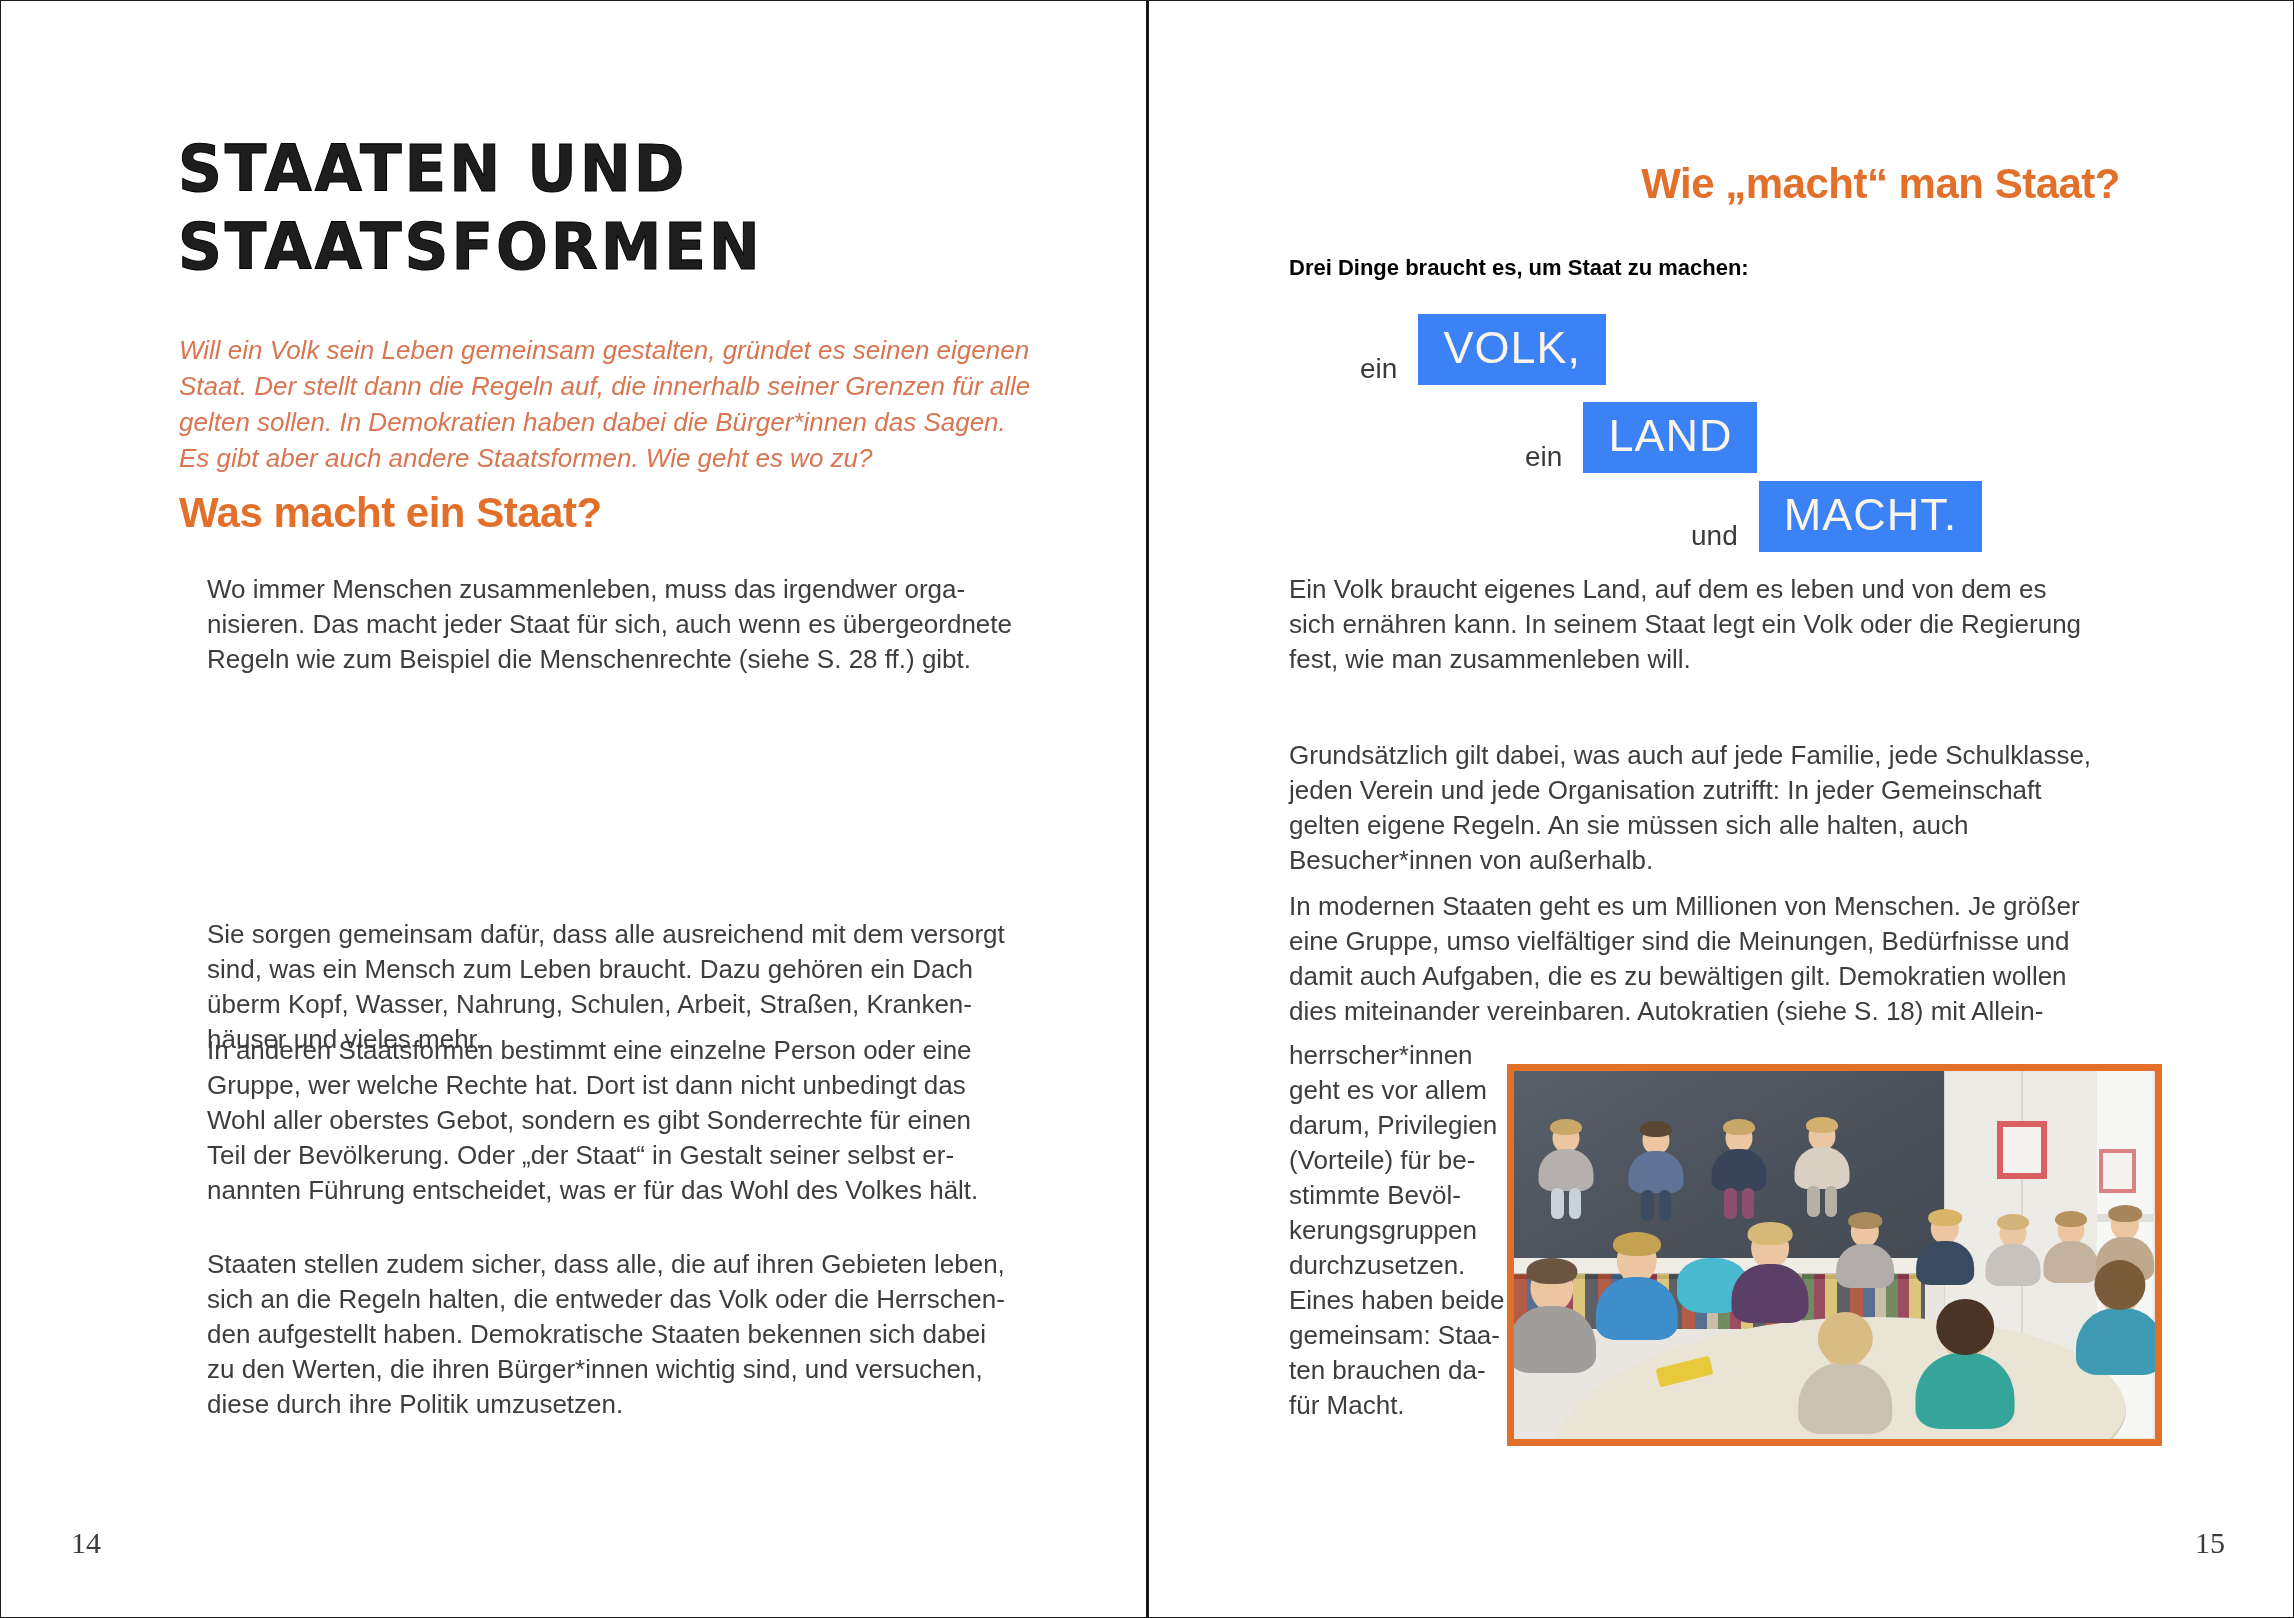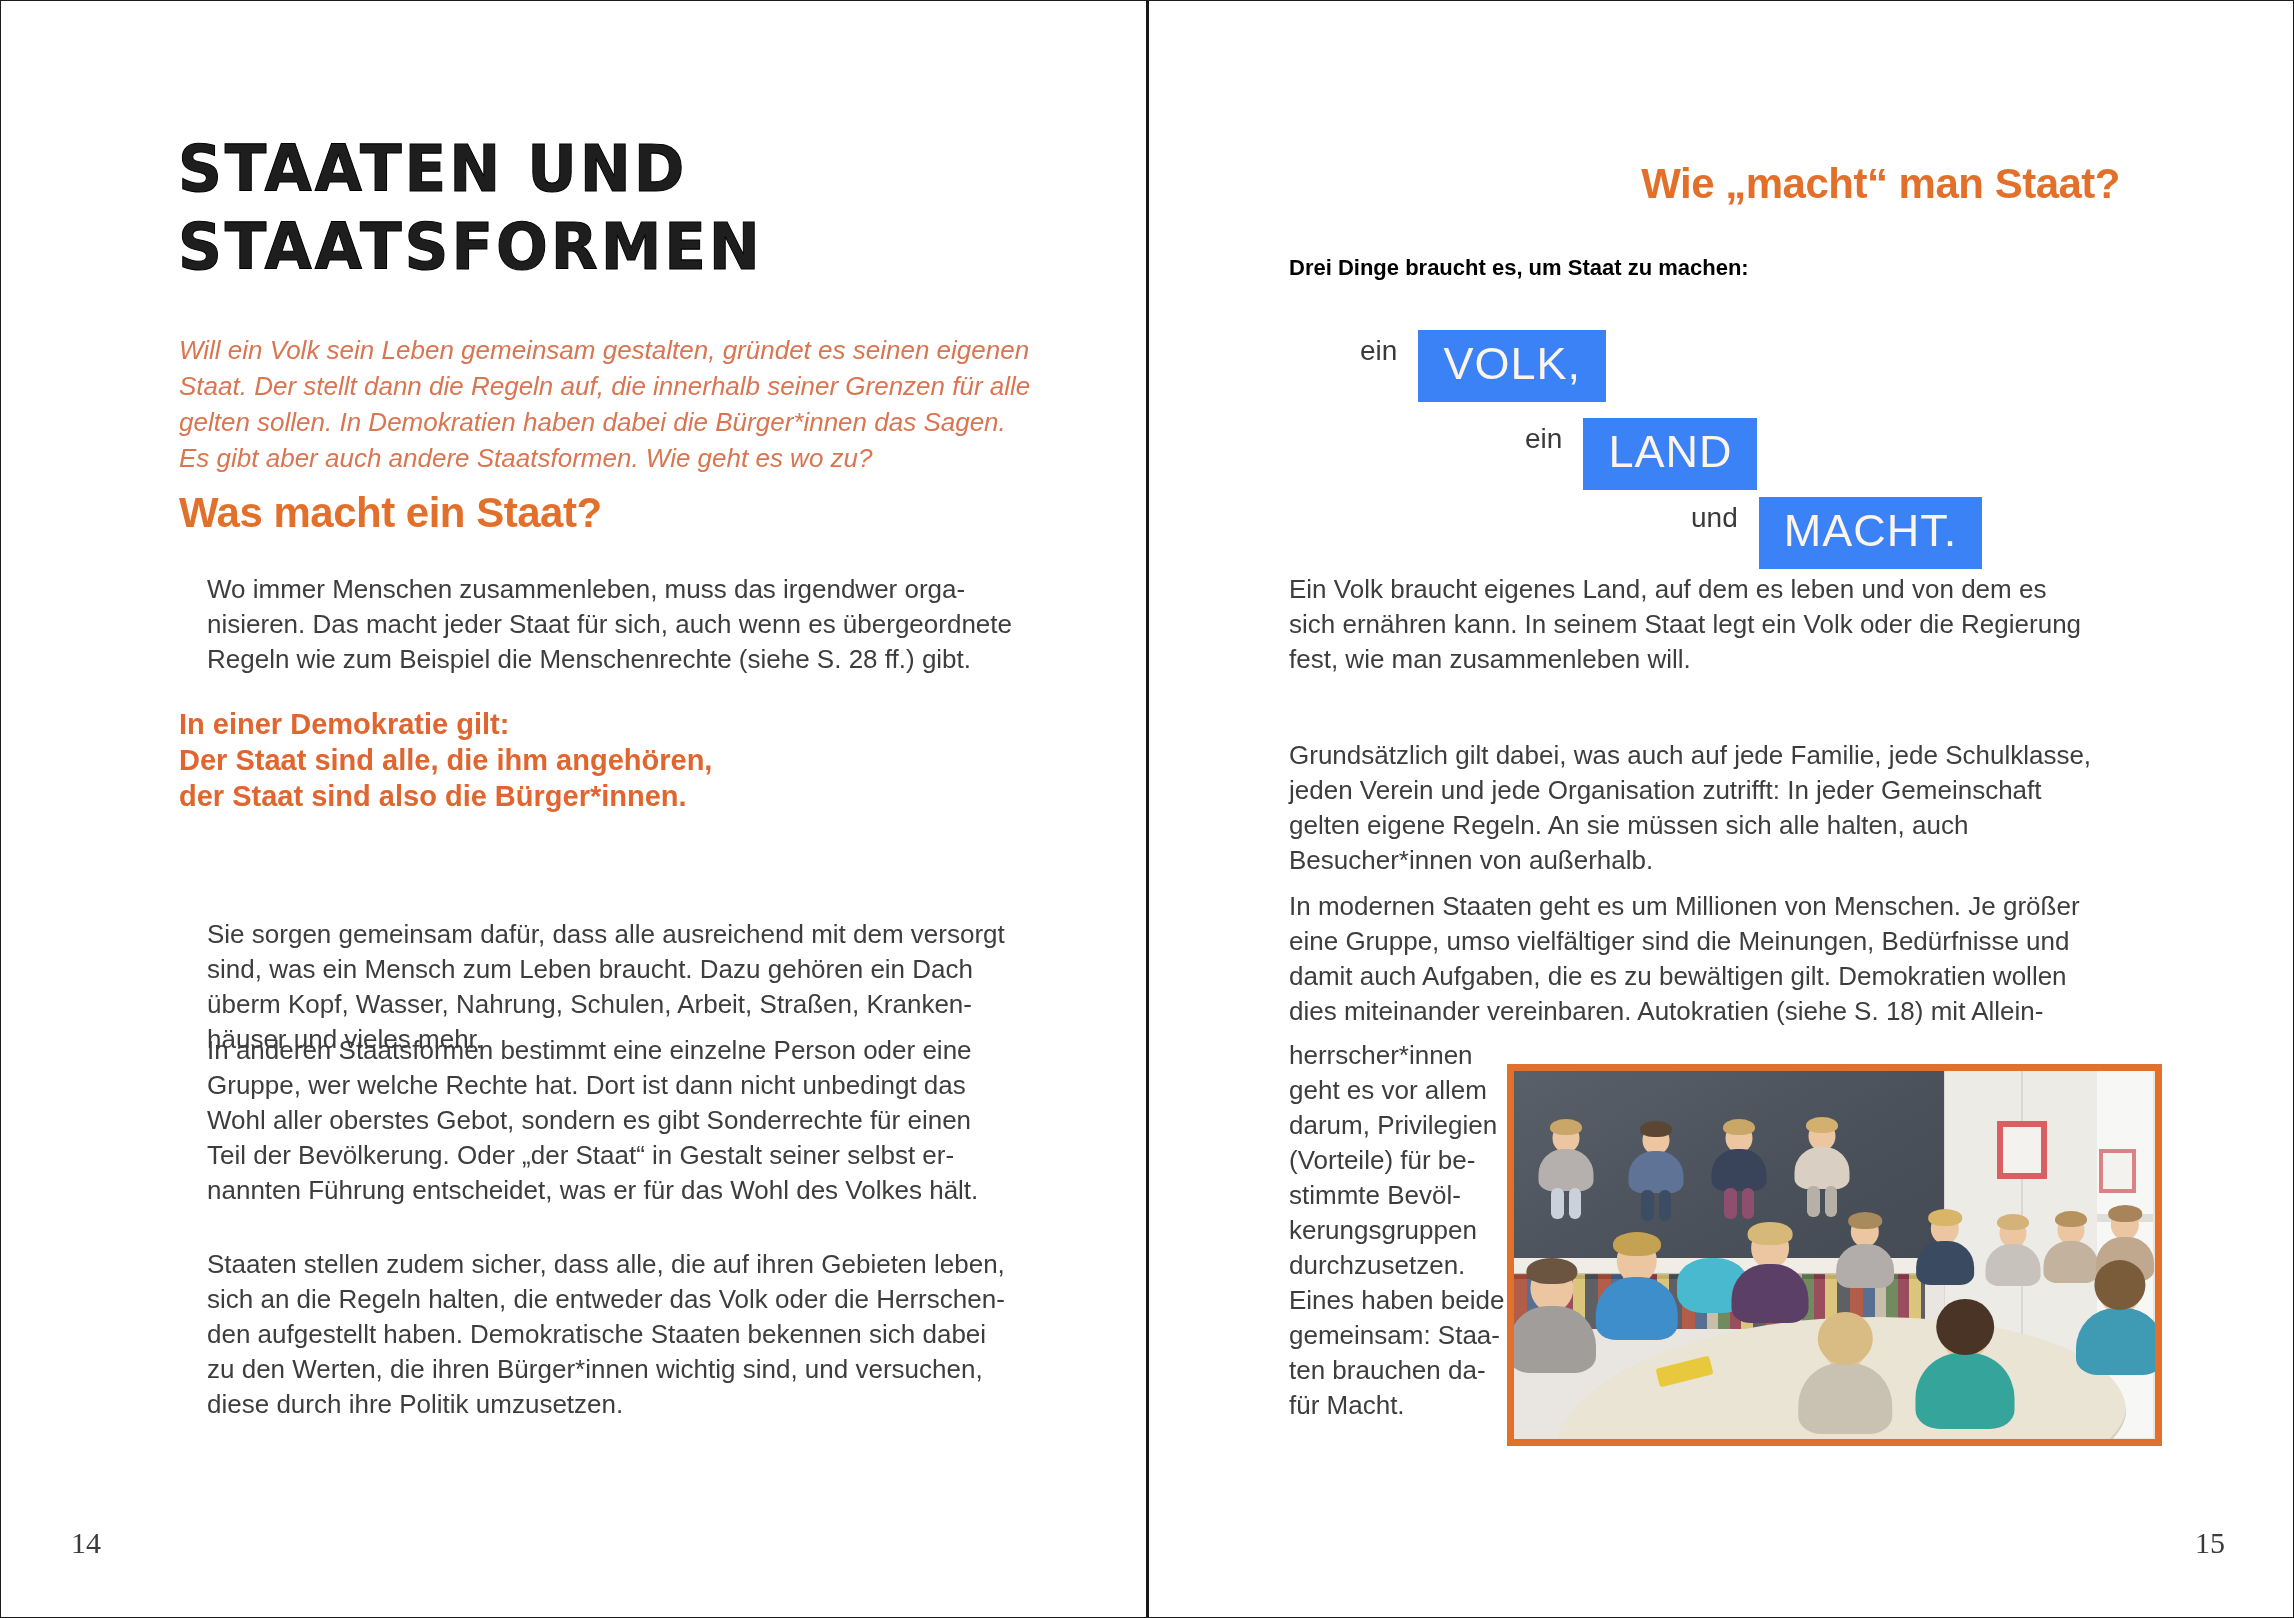--- a/index.html
+++ b/index.html
@@ -44,21 +44,21 @@
   }
   .left .pagenum{left:70px;}
   .right .pagenum{right:70px;}
 
   
   .right .h-orange{right:175px;top:159px;}
   .lead{
     position:absolute;left:139px;top:254px;
     font-weight:bold;font-size:22px;color:#000000;
   }
-  .word-row{position:absolute;height:69px;display:flex;align-items:center;gap:21px;}
+  .word-row{position:absolute;height:69px;display:flex;align-items:flex-end;gap:21px;}
   .word-row .prefix{font-size:28px;color:#3a3a3a;}
   .word-row .box{
     background:#3b82f6;color:#fdf4ea;font-weight:normal;font-size:45px;
     padding:7.6px 25px 11.5px 25px;letter-spacing:1px;margin-top:31px;
   }
   .row-volk{left:210px;top:315px;}
   .row-land{left:375px;top:403px;}
   .row-macht{left:541px;top:482px;}
   .right .p1{left:139px;top:571px;}
   .right .p2{left:139px;top:713px;margin-top:24px;}
@@ -121,23 +121,20 @@
 Staat. Der stellt dann die Regeln auf, die innerhalb seiner Grenzen für alle
 gelten sollen. In Demokratien haben dabei die Bürger*innen das Sagen.
 Es gibt aber auch andere Staatsformen. Wie geht es wo zu?</div>
 
     <div class="h-orange">Was macht ein Staat?</div>
 
     <div class="body-par p1 lines">Wo immer Menschen zusammenleben, muss das irgendwer orga-
 nisieren. Das macht jeder Staat für sich, auch wenn es übergeordnete
 Regeln wie zum Beispiel die Menschenrechte (siehe S. 28 ff.) gibt.</div>
 
-    <div class="subhead lines">In einer Demokratie gilt:
-Der Staat sind alle, die ihm angehören,
-der Staat sind also die Bürger*innen.</div>
 
     <div class="body-par p2 lines">Sie sorgen gemeinsam dafür, dass alle ausreichend mit dem versorgt
 sind, was ein Mensch zum Leben braucht. Dazu gehören ein Dach
 überm Kopf, Wasser, Nahrung, Schulen, Arbeit, Straßen, Kranken-
 häuser und vieles mehr.</div>
 
     <div class="body-par p3 lines">In anderen Staatsformen bestimmt eine einzelne Person oder eine
 Gruppe, wer welche Rechte hat. Dort ist dann nicht unbedingt das
 Wohl aller oberstes Gebot, sondern es gibt Sonderrechte für einen
 Teil der Bevölkerung. Oder „der Staat“ in Gestalt seiner selbst er-

